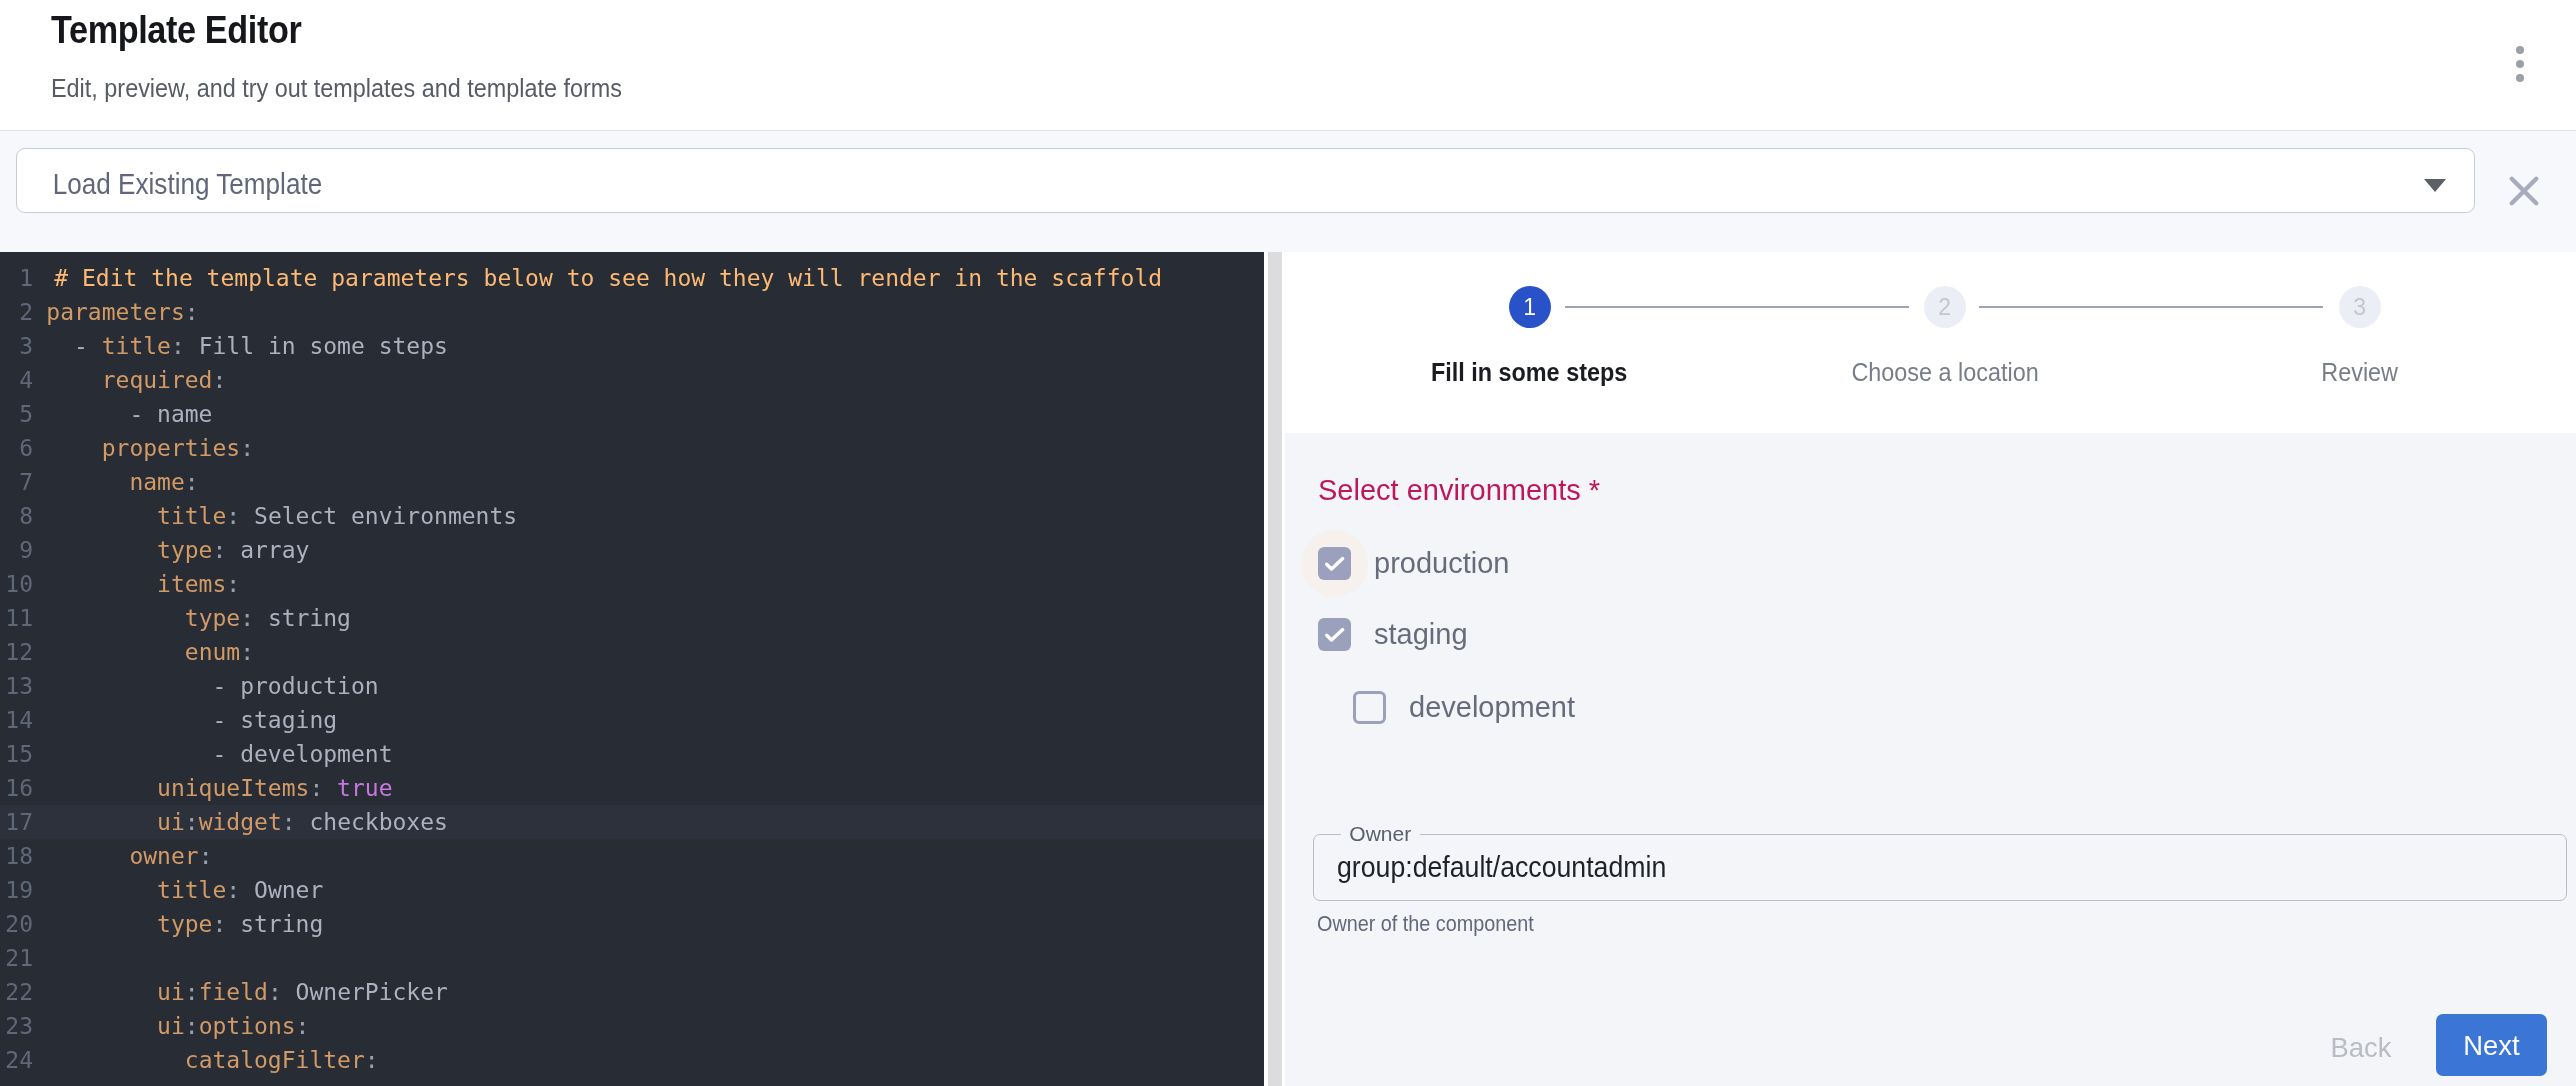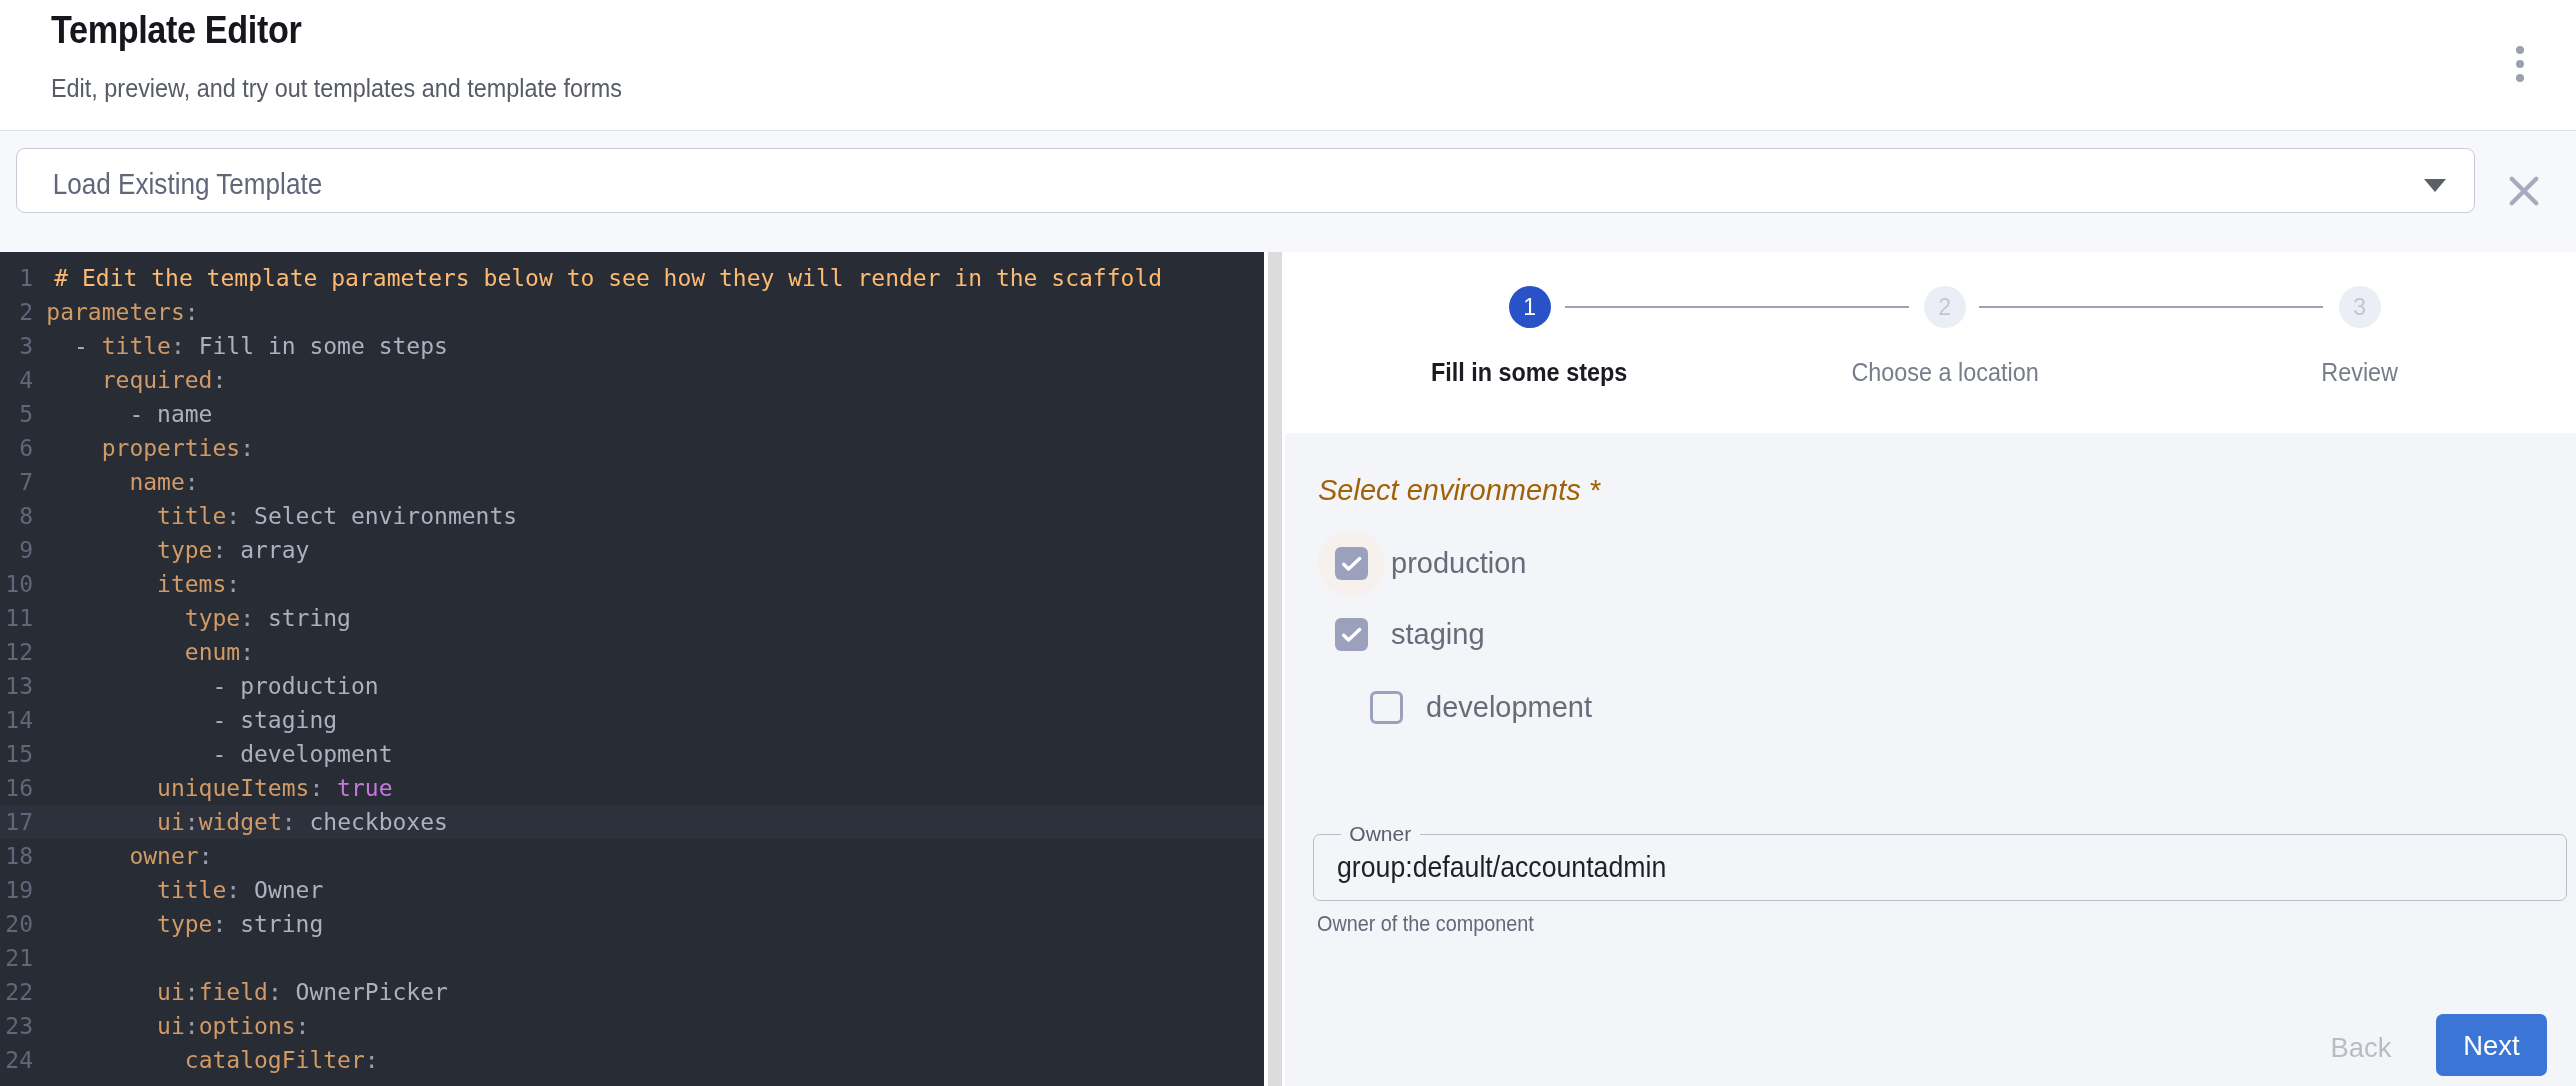--- a/index.html
+++ b/index.html
@@ -61,22 +61,22 @@
   .step.upcoming .step-circle{background:#eceef5;color:#c2c6d3;}
   .step-label{margin-top:29px;font-size:26px;white-space:nowrap;}
   .step.active .step-label{color:#1a1c22;font-weight:700;}
   .step.upcoming .step-label{color:#787d8a;}
   .conn{position:absolute;top:54px;height:1.8px;background:#9fa2b4;}
   #conn-1{left:280px;width:344px;}
   #conn-2{left:694px;width:344px;}
 
   
   #form{position:absolute;left:0;top:181px;right:0;bottom:0;background:#f3f5f9;}
-  #group-label{position:absolute;left:33px;top:41px;font-size:29px;color:#a16207;white-space:nowrap;font-style:italic;}
-  .cb-row{position:absolute;left:50px;height:35px;display:flex;align-items:center;cursor:pointer;}
+  #group-label{position:absolute;left:33px;top:41px;font-size:29px;color:#be185d;white-space:nowrap;}
+  .cb-row{position:absolute;left:33px;height:35px;display:flex;align-items:center;cursor:pointer;}
   .cb-row .halo{position:absolute;left:-17px;top:-16px;width:67px;height:67px;border-radius:50%;
     background:#f6f1ec;z-index:0;}
   .cb-box{position:relative;z-index:1;width:33px;height:33px;border-radius:6.2px;box-sizing:border-box;flex:none;}
   .cb-box.checked{background:#9ba1bd;}
   .cb-box.unchecked{border:3.5px solid #9ba1bd;background:transparent;}
   .cb-box svg{position:absolute;left:2.7px;top:2.7px;}
   .cb-label{margin-left:23px;font-size:29px;color:#676c7b;white-space:nowrap;}
 
   
   #owner-group{position:absolute;left:28px;top:401px;width:1254px;height:67px;box-sizing:border-box;

